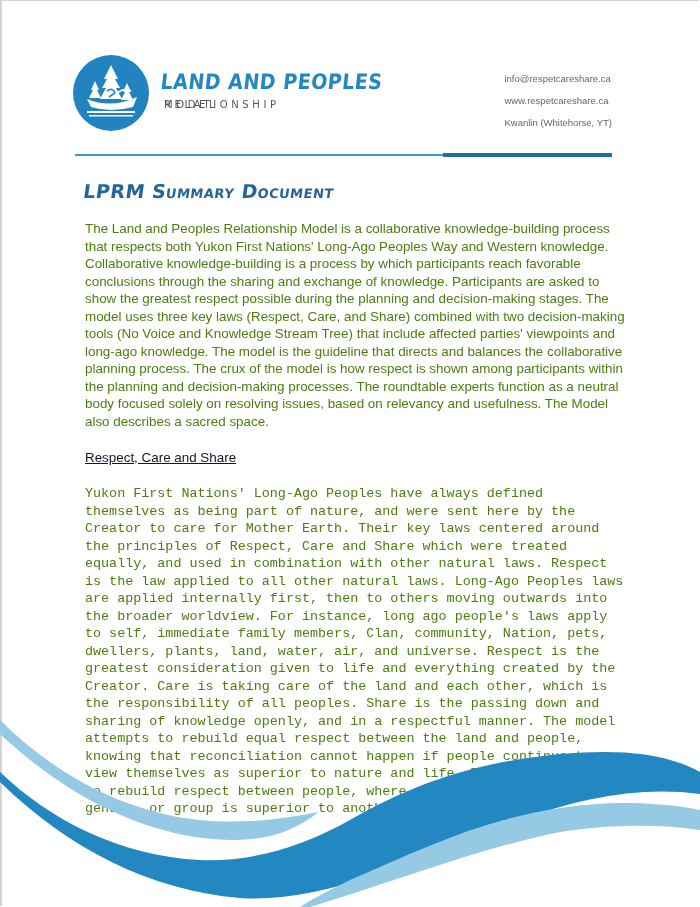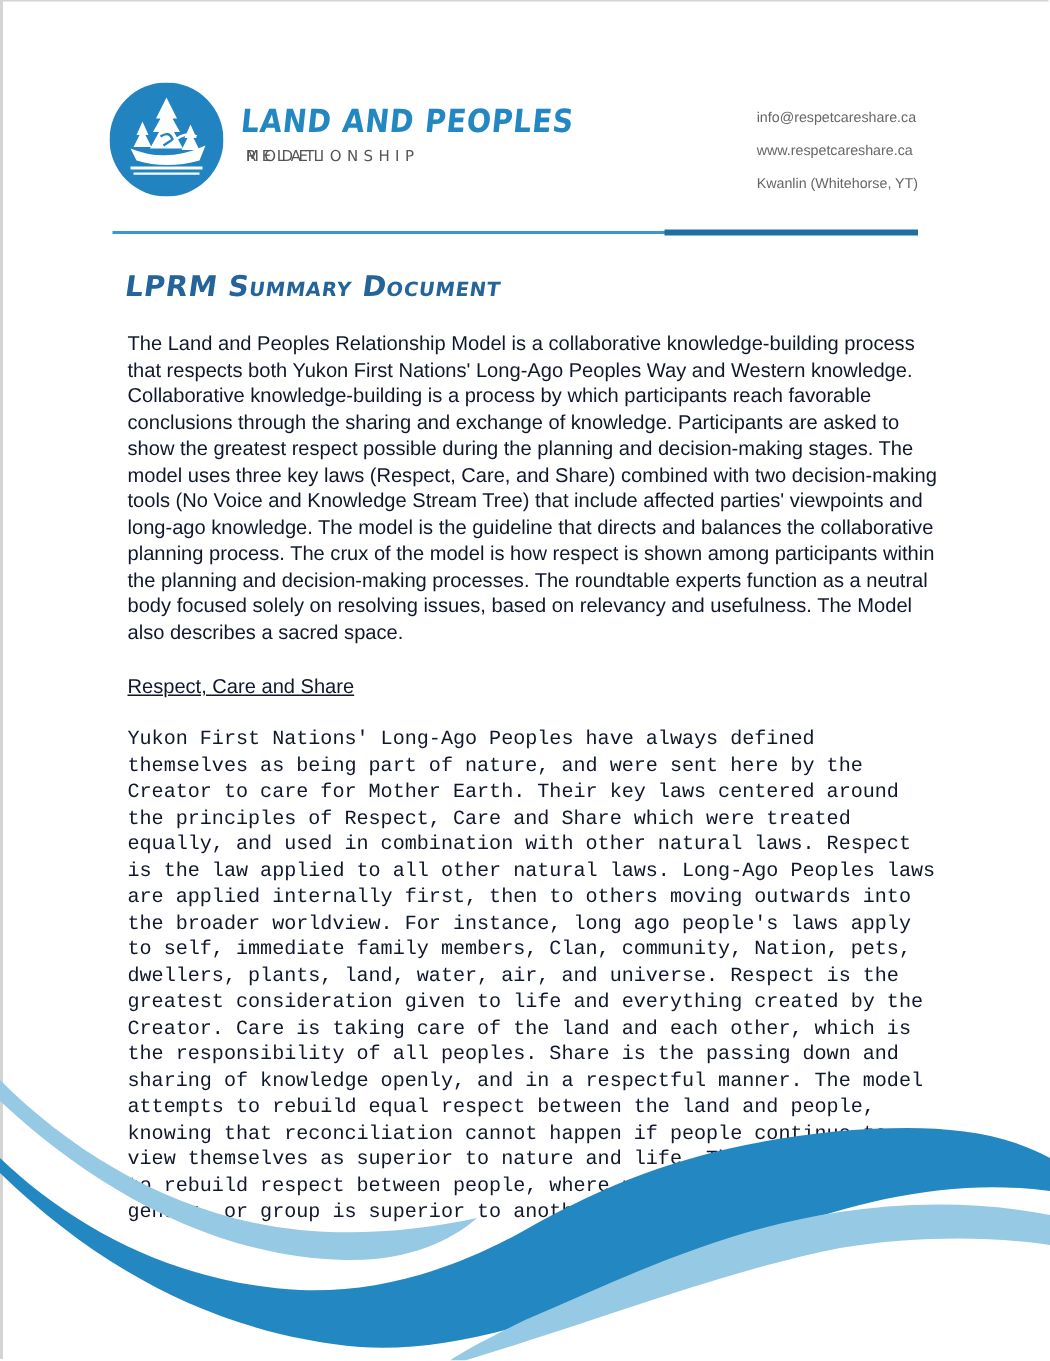--- a/index.html
+++ b/index.html
@@ -14,21 +14,21 @@
   .brand-sub { position: absolute; left: 164px; font-family: "DejaVu Sans", sans-serif; font-weight: normal;
                font-size: 10px; letter-spacing: 3.6px; color: #555; }
   .brand-sub.l1 { top: 99px; }
   .brand-sub.l2 { top: 99px; }
   .contact { position: absolute; right: 88px; top: 68px; font-size: 9.5px; color: #666; line-height: 22px; }
   .hr-thin { position: absolute; left: 75px; top: 154px; width: 370px; height: 2px; background: #3a97cf; }
   .hr-thick { position: absolute; left: 443px; top: 153px; width: 169px; height: 4px; background: #1f6fa4; }
   .doc-title { position: absolute; left: 85px; top: 180px; font-family: "DejaVu Sans", sans-serif; font-weight: bold;
                font-size: 19px; color: #24649a; font-variant: small-caps; letter-spacing: 0.5px;
                transform: skewX(-8deg); transform-origin: left top; }
-  .body-text { position: absolute; left: 85px; width: 545px; font-size: 13.4px; line-height: 17.5px; color: #0f172a; }
+  .body-text { position: absolute; left: 85px; width: 545px; font-size: 13.4px; line-height: 17.5px; color: #4d7c0f; }
   .p1 { top: 220px; }
   .section-heading { position: absolute; left: 85px; top: 450px; font-size: 13.4px; text-decoration: underline; color: #0f172a; }
   .p2 { top: 485px; font-family: Liberation Mono, monospace; }
   .waves { position: absolute; left: 0; top: 720px; width: 700px; height: 187px; }
 </style>
 </head>
 <body>
 
 <div class="page-border"></div>
 

